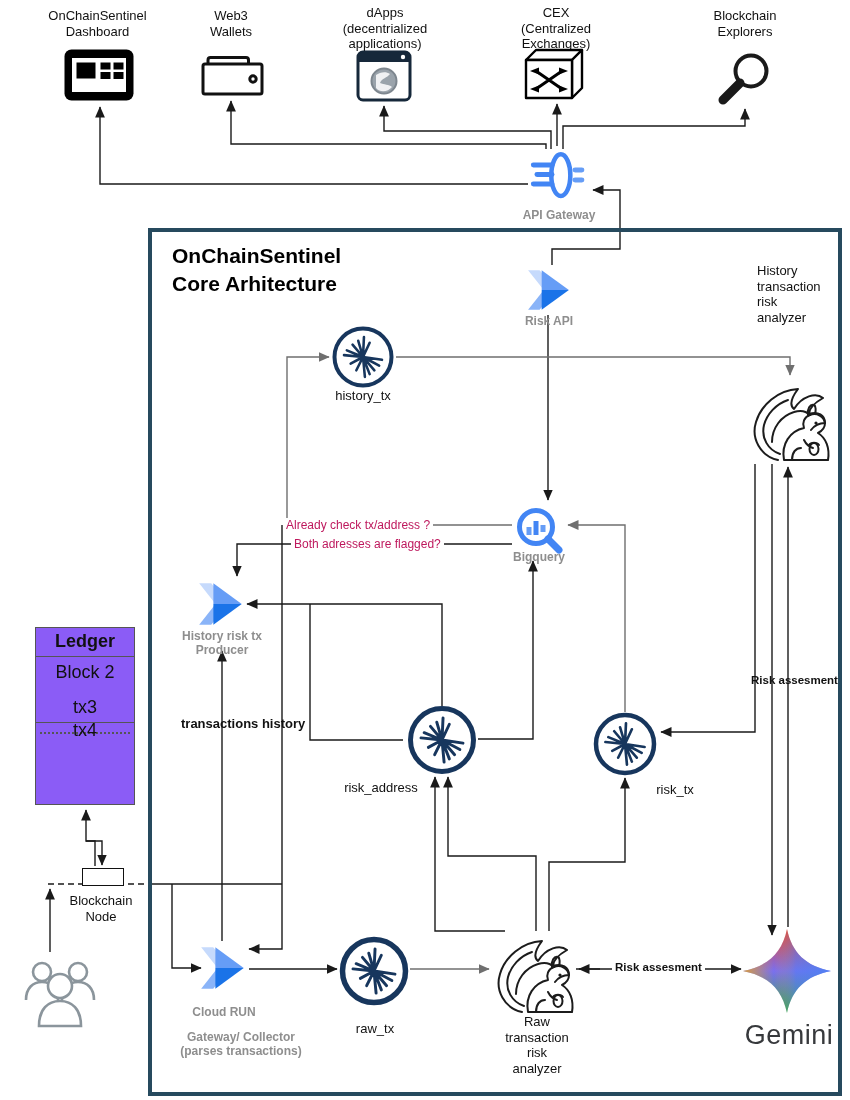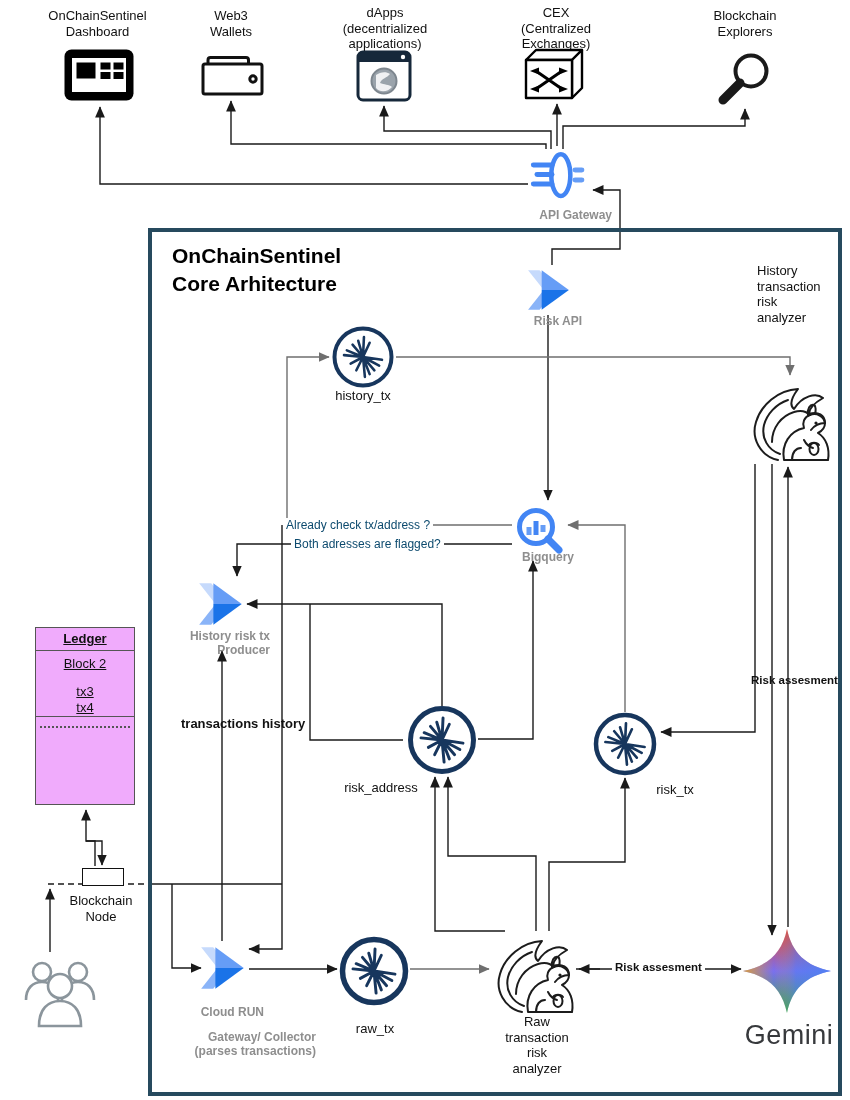--- a/index.html
+++ b/index.html
@@ -2,32 +2,32 @@
 <html><head>
 <meta charset="utf-8">
 <style>
   html,body{margin:0;padding:0;background:#fff;}
   .stage{position:relative;width:850px;height:1100px;background:#fff;
          font-family:"Liberation Sans","DejaVu Sans",sans-serif;overflow:hidden;}
   .abs{position:absolute;}
   .lbl{position:absolute;font-size:13px;color:#111;text-align:center;
        white-space:pre-line;line-height:1.2;}
   .lbl-left{text-align:left;}
-  .gcp{color:#8e8e8e;font-weight:bold;font-size:12px;text-align:right;}
-  .qlabel{position:absolute;font-size:12px;color:#0c4a6e;background:#fff;
+  .gcp{color:#8e8e8e;font-weight:bold;font-size:12px;}
+  .qlabel{position:absolute;font-size:12px;color:#be185d;background:#fff;
           padding:0 3px;white-space:nowrap;}
   .flow{position:absolute;font-size:12px;color:#111;white-space:nowrap;font-weight:bold;}
   .flow-bg{background:#fff;padding:0 3px;}
   .title{position:absolute;font-size:21px;font-weight:bold;color:#000;
          line-height:1.35;white-space:pre-line;}
   .mainbox{position:absolute;left:148px;top:228px;width:686px;height:860px;
            border:4px solid #264a5e;background:transparent;}
   .ledger{position:absolute;left:35px;top:627px;width:100px;height:178px;
-          border:1.5px solid #555;background:#f0abfc;font-size:13px;color:#111;
-          text-align:center;box-sizing:border-box;text-decoration:underline;}
+          border:1.5px solid #555;background:#8b5cf6;font-size:18px;color:#111;
+          text-align:center;box-sizing:border-box;}
   .ledger-h{font-weight:bold;padding:3px 0 4px;border-bottom:1.5px solid #555;}
   .ledger-sec{border-bottom:1.5px solid #555;height:66px;box-sizing:border-box;
               padding-top:5px;}
   .ledger-sec .bt{margin-bottom:13px;}
   .ledger-sec .txs{white-space:pre-line;line-height:1.25;}
   .dotline{margin:9px 4px 0;border-top:2px dotted #555;height:12px;}
   .bnode{position:absolute;left:82px;top:868px;width:40px;height:16px;
          border:1.5px solid #111;background:#fff;}
   .gem-word{position:absolute;font-size:27px;color:#37393c;letter-spacing:.5px;
             text-align:center;}

